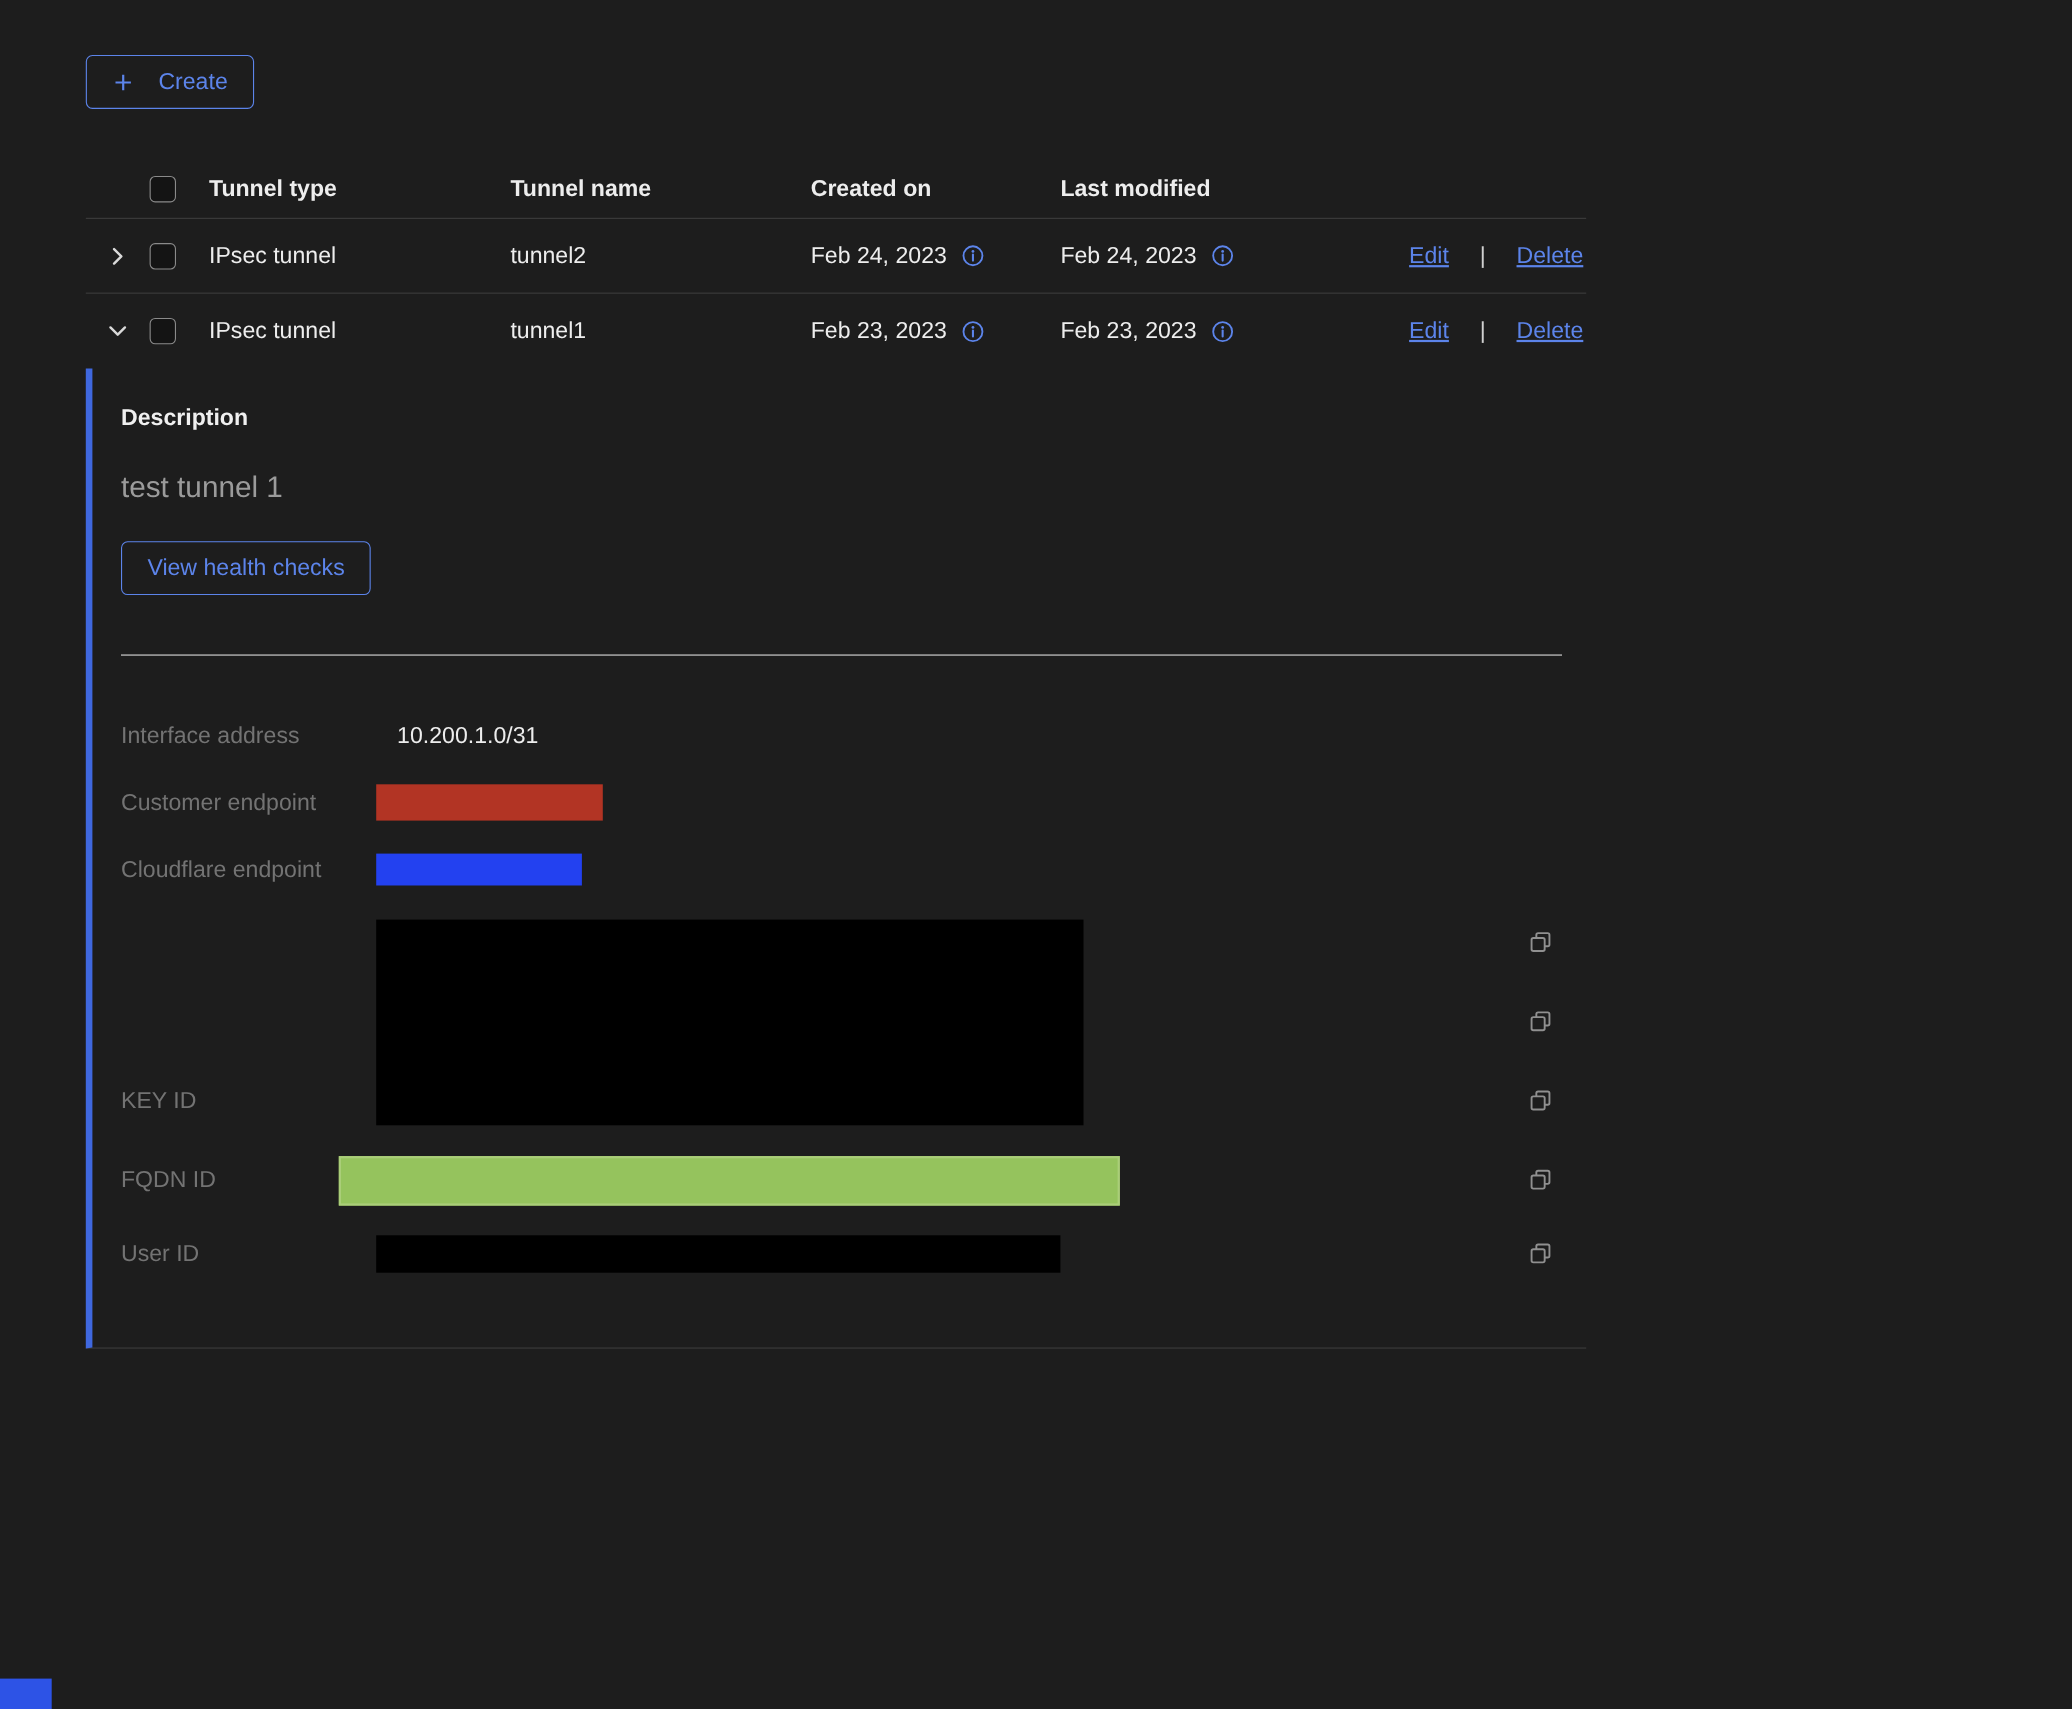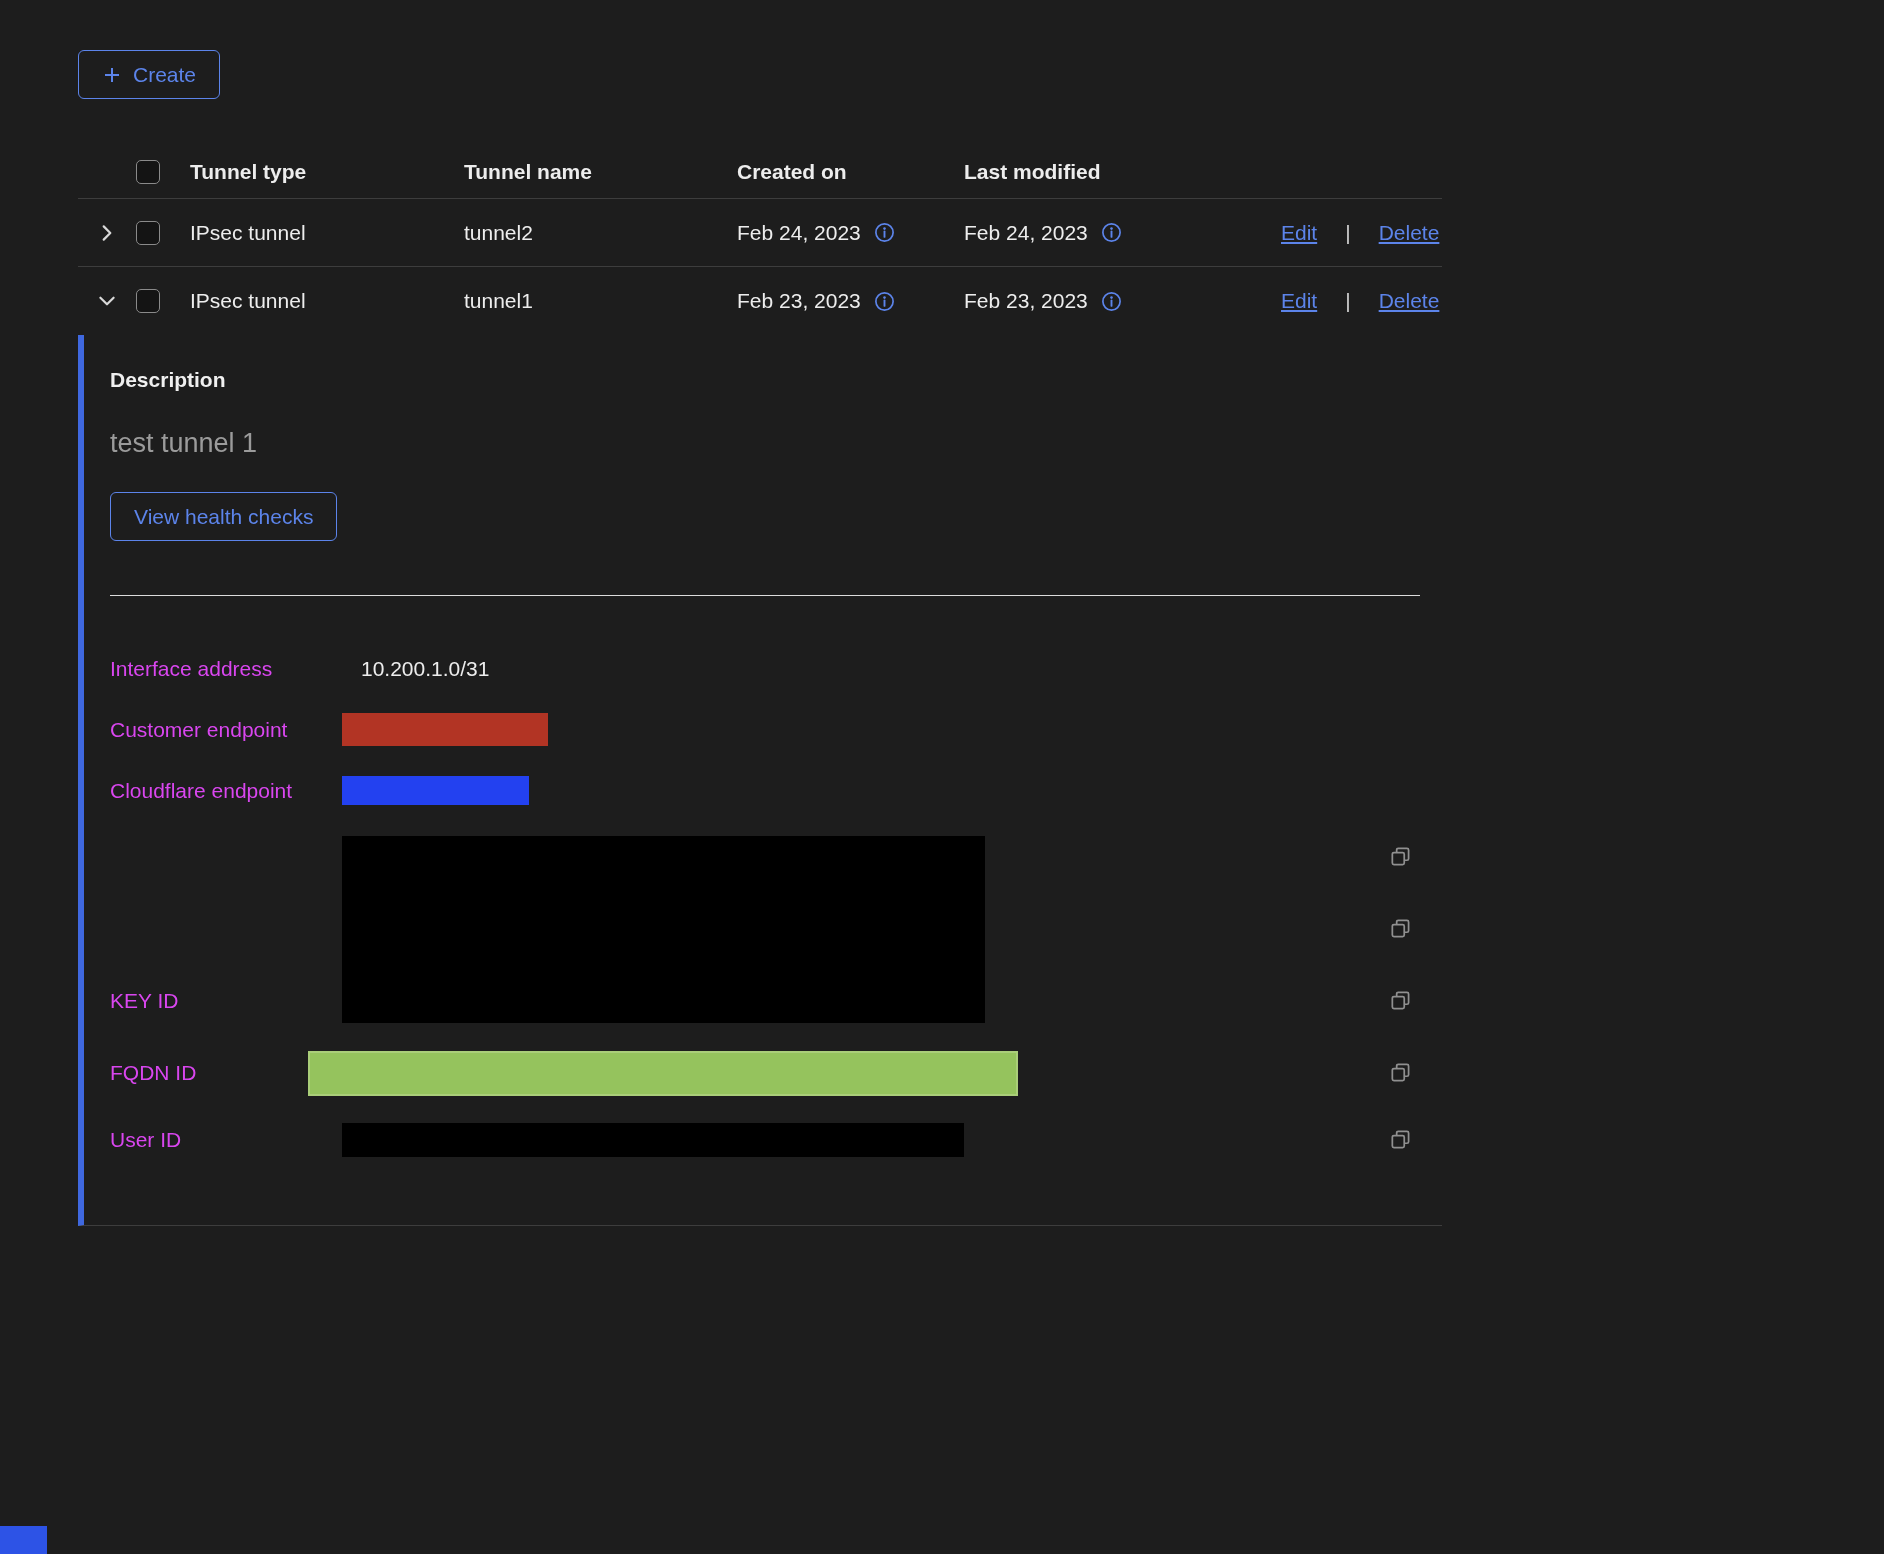--- a/index.html
+++ b/index.html
@@ -8,21 +8,21 @@
     background: #1d1d1d;
     color: #ededed;
     font-family: "Liberation Sans", "DejaVu Sans", sans-serif;
     position: relative;
     overflow: hidden;
   }
   .container { position: absolute; left: 78px; top: 50px; width: 1364px; }
 
   
   .btn-outline {
-    display: inline-flex; align-items: center; gap: 11px;
+    display: inline-flex; align-items: center; gap: 22px;
     background: transparent;
     border: 1px solid #5c84ea; border-radius: 6px;
     color: #5c84ea; font-size: 21px; font-family: inherit;
     padding: 13px 23px; cursor: pointer; line-height: 1;
   }
   .btn-outline svg { display: block; }
 
   
   .table { margin-top: 47px; }
   .trow {
@@ -59,21 +59,21 @@
     padding: 33px 0 55px 26px;
   }
   .panel-desc-label { font-size: 21px; font-weight: 600; color: #f0f0f0; }
   .panel-desc-value { font-size: 27px; color: #9b9b9b; margin-top: 36px; }
   .panel .btn-outline { margin-top: 33px; }
 
   .divider { border: none; border-top: 1px solid #dcdcdc; margin-top: 54px; width: 1310px; }
 
   .fields { margin-top: 42px; width: 1332px; }
   .field { display: flex; align-items: center; height: 61px; position: relative; }
-  .field-label { width: 232px; flex: none; font-size: 21px; color: #d946ef; }
+  .field-label { width: 232px; flex: none; font-size: 21px; color: #737373; }
   .field-value { font-size: 21px; margin-left: 19px; color: #ededed; text-align: right; }
 
   .redact { flex: none; }
   .redact.red  { width: 206px; height: 33px; background: #b23424; }
   .redact.blue { width: 187px; height: 29px; background: #2341f0; }
   .redact.black-user { width: 622px; height: 34px; background: #000; }
   .redact.green {
     width: 710px; height: 45px; background: #95c35d;
     border: 2px solid #aace79; margin-left: -34px;
   }

